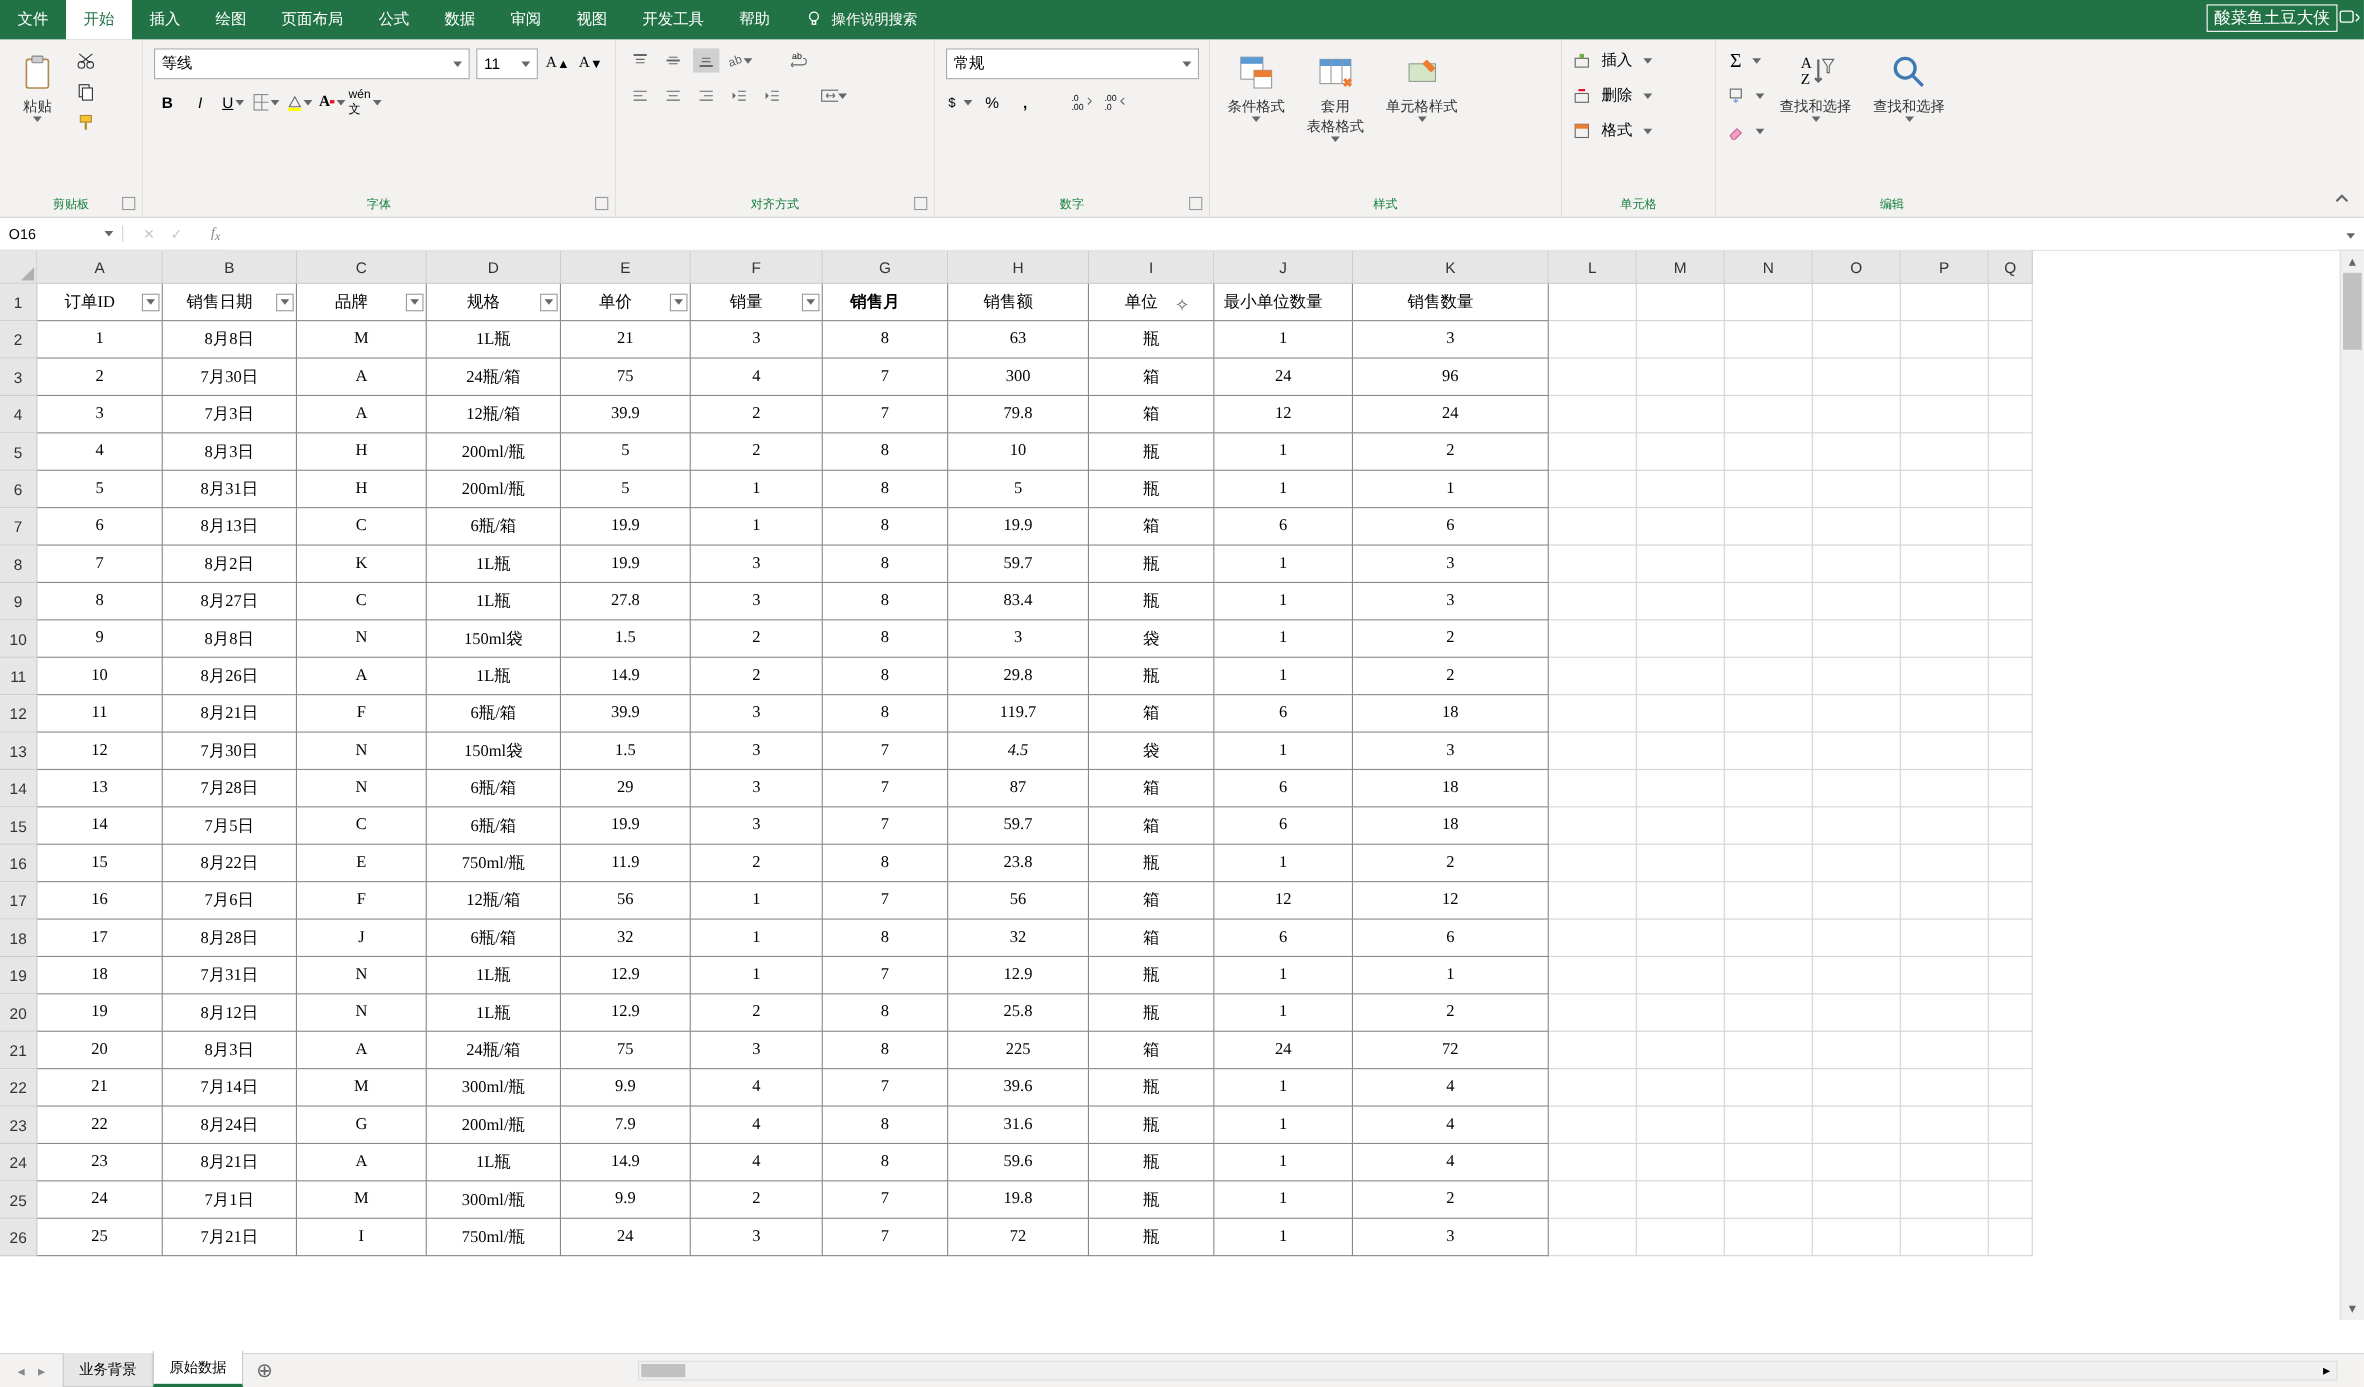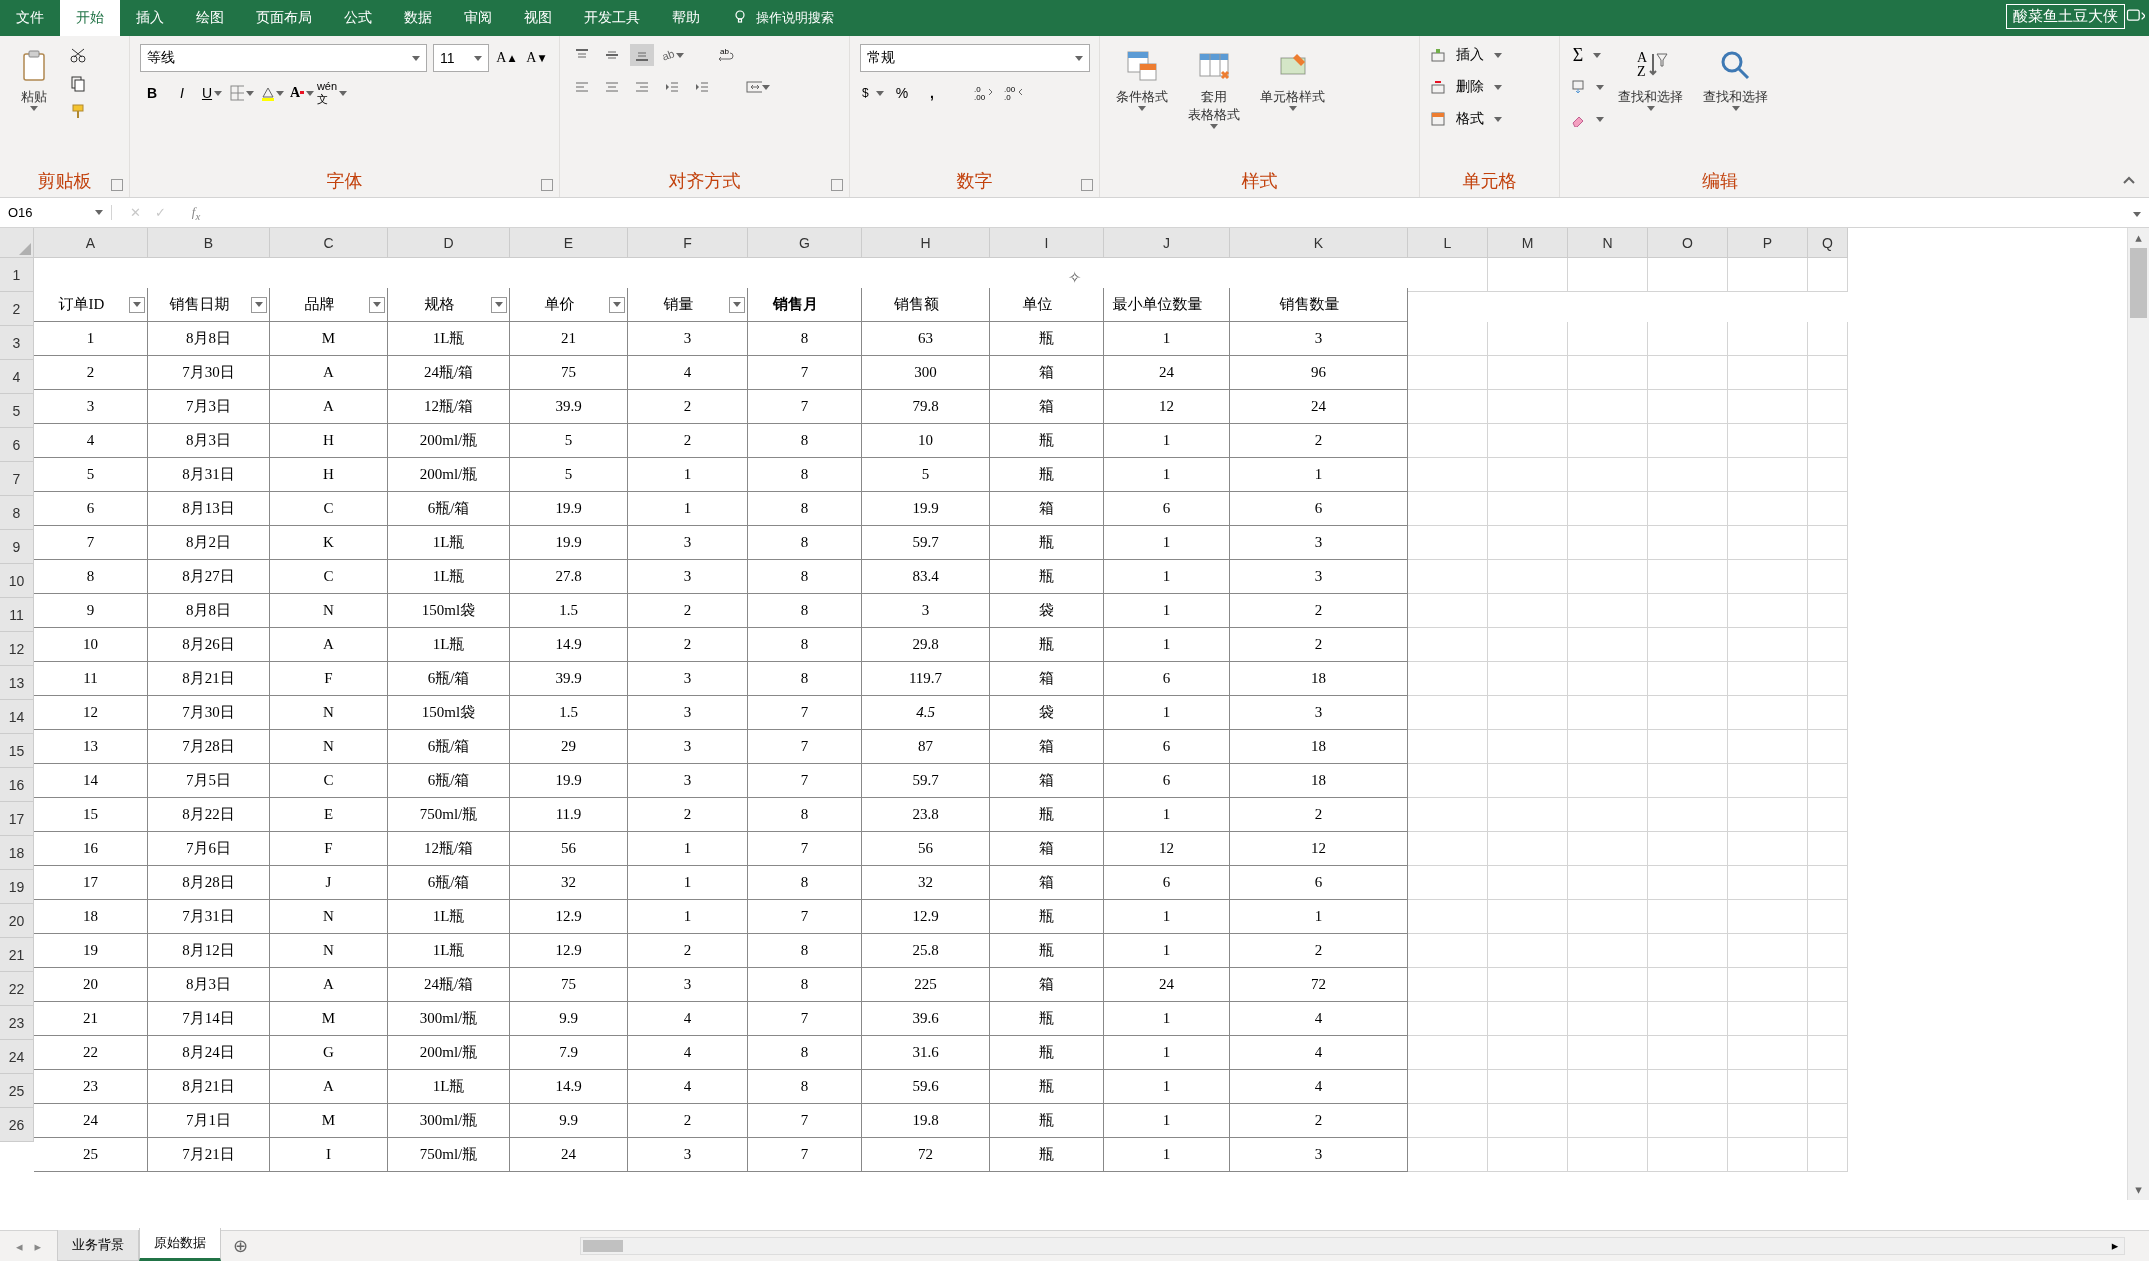--- a/index.html
+++ b/index.html
@@ -12,21 +12,21 @@
 .tab.active { background: #fff; color: #217346; }
 .search-hint { display: flex; margin-left: 16px; }
 .bulb-icon { width: 16px; height: 16px; margin-right: 8px; }
 .title-user { position: absolute; right: 24px; top: 4px; border: 1px solid #fff; padding: 2px 6px; font-size: 15px; }
 .share-icon { position: absolute; right: 0; top: 6px; width: 24px; }
 
 
 .ribbon { background: #f3f2f1; border-bottom: 1px solid #d4d4d4; height: 162px; display: flex; position: relative; }
 .group { border-right: 1px solid #e1dfdd; display: flex; flex-direction: column; justify-content: space-between; padding: 8px 10px 4px 10px; }
 .group-body { display: flex; align-items: flex-start; gap: 8px; flex: 1; }
-.group-label { text-align: center; font-size: 18px; color: #c2410c; padding-top: 4px; position: relative; }
+.group-label { text-align: center; font-size: 11px; color: #15803d; padding-top: 4px; position: relative; }
 .group-label .launcher { position: absolute; right: -4px; bottom: 2px; width: 12px; height: 12px; border: 1px solid #999; }
 .big-btn { display: flex; flex-direction: column; align-items: center; justify-content: center; text-align: center; font-size: 13px; color: #333; padding: 4px 6px; cursor: pointer; }
 .big-btn .icon-box { width: 36px; height: 36px; margin-bottom: 4px; }
 .col-stack { display: flex; flex-direction: column; gap: 6px; }
 .small-btn { width: 24px; height: 22px; display: flex; align-items: center; justify-content: center; cursor: pointer; font-size: 14px; }
 .combo { border: 1px solid #ababab; background: #fff; height: 28px; display: flex; align-items: center; padding: 0 6px; font-size: 14px; }
 .combo .arrow { margin-left: auto; }
 .row { display: flex; gap: 6px; align-items: center; }
 .collapse-caret { position: absolute; right: 12px; bottom: 8px; }
 
@@ -44,21 +44,21 @@
 .corner { position: absolute; left: 0; top: 0; width: 34px; height: 30px; background: #e6e6e6; border-right: 1px solid #ccc; border-bottom: 1px solid #ccc; }
 .corner::after { content: ""; position: absolute; right: 2px; bottom: 2px; width: 0; height: 0; border-left: 12px solid transparent; border-bottom: 12px solid #b0b0b0; }
 .col-headers { position: absolute; left: 34px; top: 0; display: flex; height: 30px; }
 .col-header { background: #e6e6e6; border-right: 1px solid #ccc; border-bottom: 1px solid #ccc; text-align: center; line-height: 30px; font-size: 14px; color: #333; cursor: pointer; }
 .row-headers { position: absolute; left: 0; top: 30px; width: 34px; }
 .row-header { height: 34px; background: #e6e6e6; border-right: 1px solid #ccc; border-bottom: 1px solid #ccc; text-align: center; line-height: 34px; font-size: 14px; color: #333; cursor: pointer; }
 .cells { position: absolute; left: 34px; top: 30px; }
 .cell-row { display: flex; }
 .cell { height: 34px; border-right: 1px solid #d4d4d4; border-bottom: 1px solid #d4d4d4; display: flex; align-items: center; justify-content: center; font-size: 15px; font-family: "SimSun", serif; color: #000; position: relative; overflow: hidden; white-space: nowrap; }
 .data-cell { border-right: 1px solid #888; border-bottom: 1px solid #888; }
-.header-cell { border-right: 1px solid #888; border-bottom: 1px solid #888; padding-right: 18px; margin-top: 30px; }
+.header-cell { border-right: 1px solid #888; border-bottom: 1px solid #888; padding-right: 18px; }
 .filter-btn { position: absolute; right: 2px; top: 50%; transform: translateY(-50%); width: 16px; height: 16px; border: 1px solid #999; background: #fff; display: flex; align-items: center; justify-content: center; font-size: 9px; }
 .vscroll { position: absolute; right: 0; top: 0; width: 22px; height: 100%; background: #f0f0f0; border-left: 1px solid #ddd; }
 .vscroll .thumb { position: absolute; left: 2px; right: 2px; top: 20px; height: 70px; background: #c1c1c1; }
 .vscroll .arr { position: absolute; left: 0; right: 0; text-align: center; height: 20px; line-height: 20px; color: #666; }
 .cursor-cross { position: absolute; color: #666; pointer-events: none; font-size: 16px; }
 
 
 .sheet-bar { position: absolute; bottom: 0; left: 0; right: 0; height: 31px; background: #f3f2f1; border-top: 1px solid #d4d4d4; display: flex; align-items: center; }
 .sheet-nav { display: flex; gap: 12px; padding: 0 16px; color: #888; }
 .sheet-tabs { display: flex; align-items: flex-end; height: 100%; }

